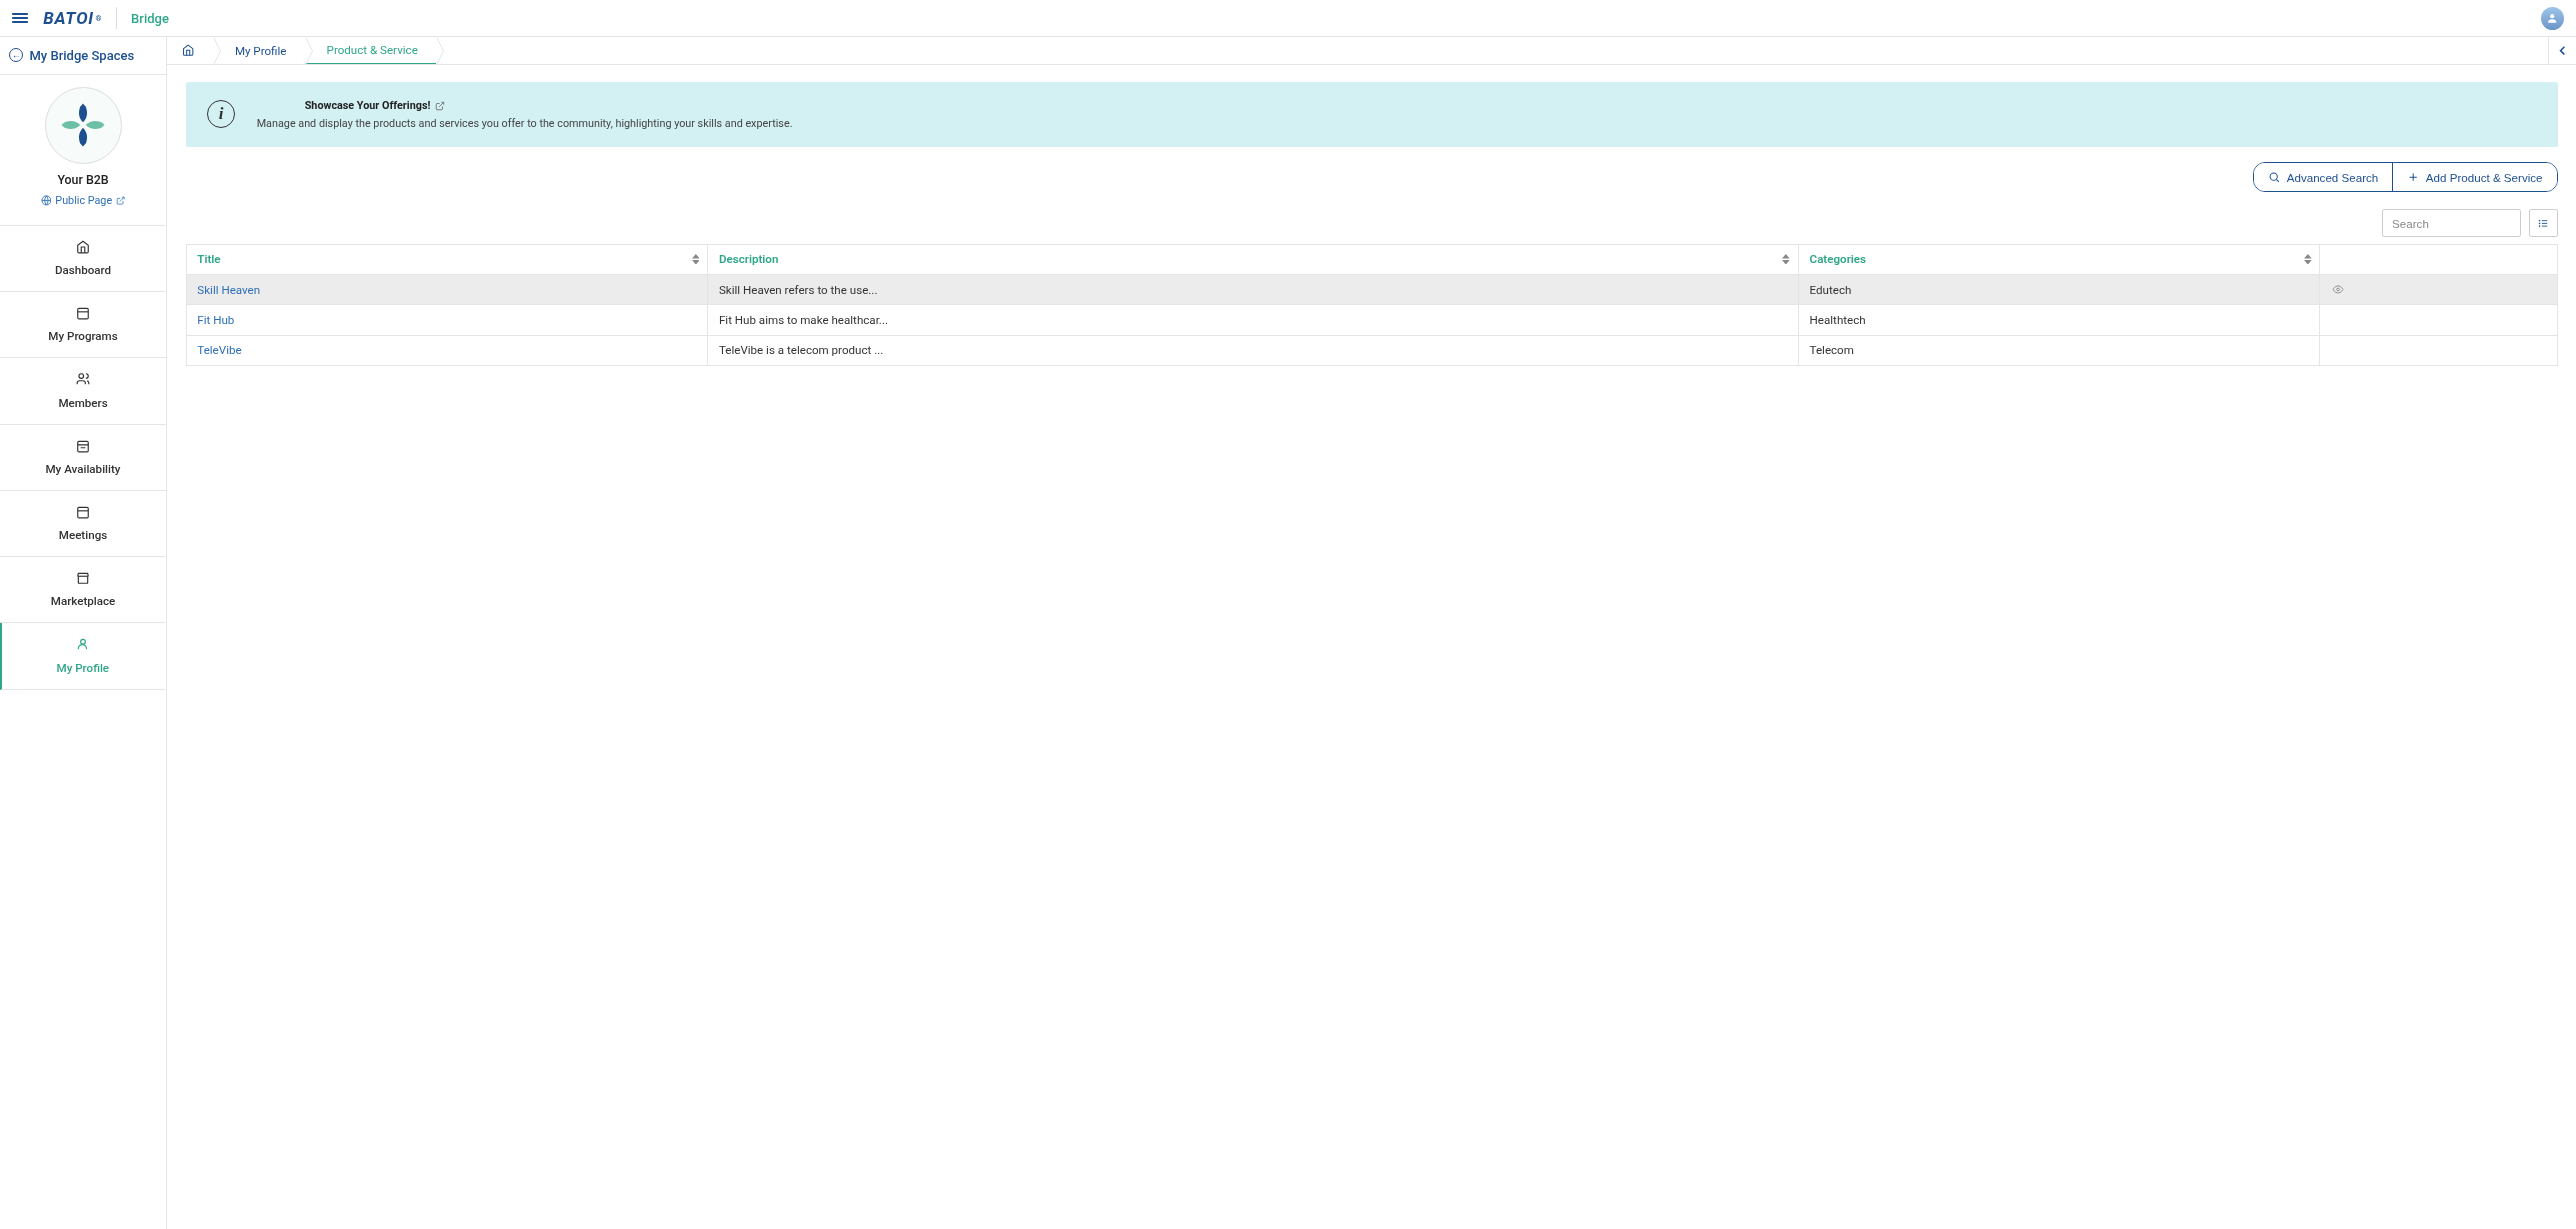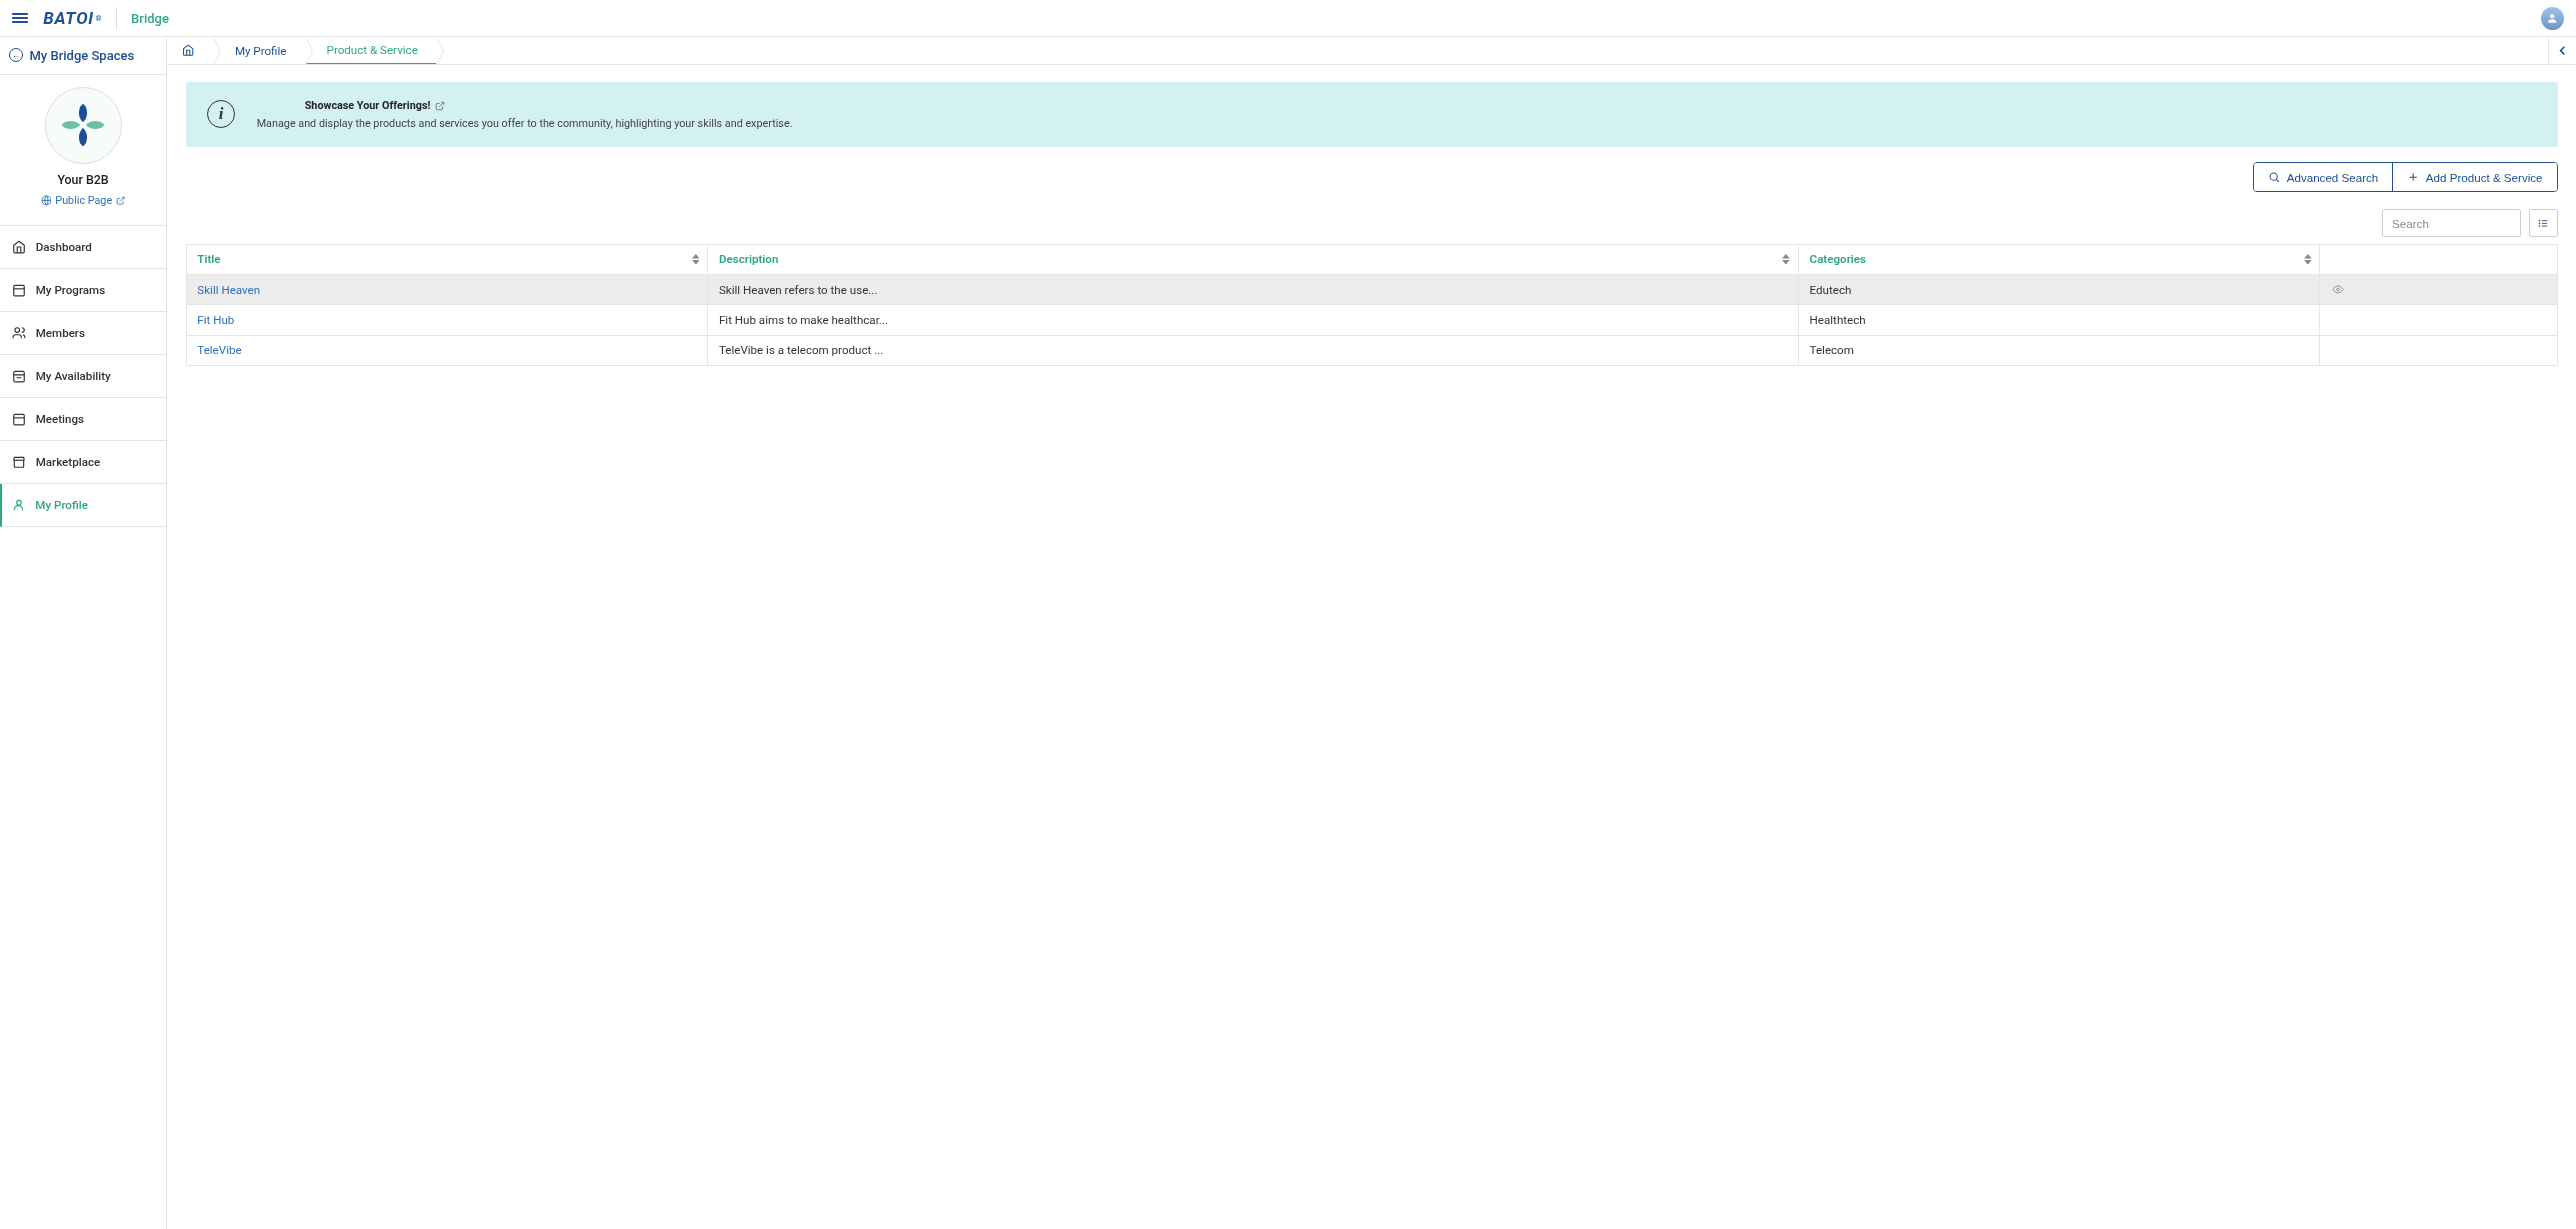--- a/index.html
+++ b/index.html
@@ -81,20 +81,21 @@
   .public-page {
     display: inline-flex; align-items: center; gap: 4px;
     color: #2d6fb8; font-size: 10.8px; cursor: pointer;
   }
   .nav-item {
     display: flex; align-items: center; gap: 9.3px;
     padding: 14px 12.4px;
     border-bottom: 0.8px solid #e5e5e5;
     font-size: 11.6px; color: #333; font-weight: 500;
     cursor: pointer;
+    flex-direction: column;
   }
   .nav-item .nav-icon { width: 14px; height: 14px; color: #333; flex-shrink:0;}
   .nav-item.active { color: #2fa68a; border-left: 2.3px solid #2fa68a; padding-left: 10px;}
   .nav-item.active .nav-icon { color: #2fa68a; }
 
   .main {
     flex: 1;
     display: flex; flex-direction: column;
   }
   .breadcrumb-bar {
@@ -154,21 +155,21 @@
   }
   .banner-title { font-weight: 700; font-size: 10.8px; color: #222; display: inline-flex; align-items: center; gap: 4.6px; margin-bottom: 4.6px; padding-left: 48px;}
   .banner-desc { font-size: 10.8px; color: #444; }
 
   .action-row {
     display: flex; justify-content: flex-end;
   }
   .btn-group {
     display: flex;
     border: 0.8px solid #1d4f91;
-    border-radius: 4px;
+    border-radius: 12px;
     overflow: hidden;
   }
   .btn {
     display: inline-flex; align-items: center; gap: 6.2px;
     padding: 7.7px 14px;
     font-size: 11.6px; color: #1d4f91; background: #fff;
     cursor: pointer; border: none;
   }
   .btn + .btn { border-left: 0.8px solid #1d4f91; }
 

